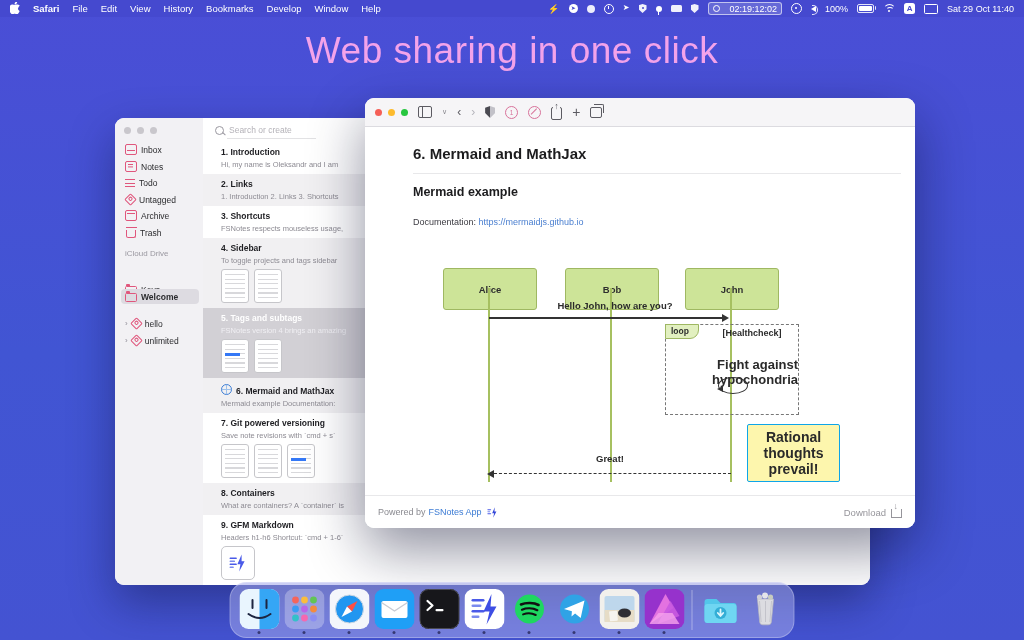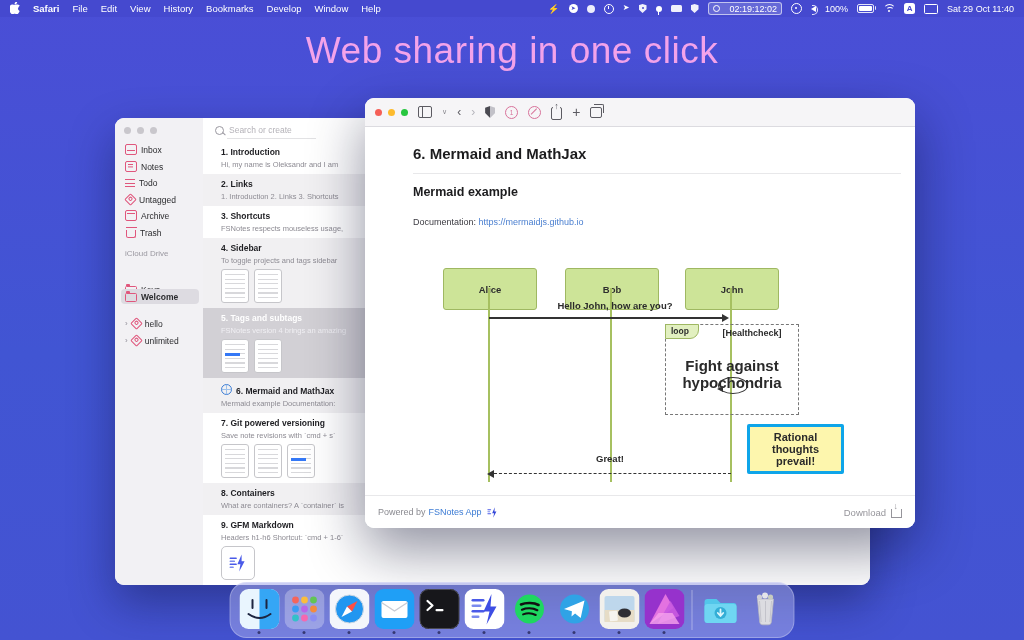--- a/index.html
+++ b/index.html
@@ -138,25 +138,25 @@
   .actor{position:absolute;width:92px;height:40px;background:#cde498;border:1px solid #9fb862;border-radius:3px;
     display:flex;align-items:center;justify-content:center;font-size:9.5px;font-weight:bold;color:#2e2e2e;top:121px;margin-top:20px;}
   .lifeline{position:absolute;width:1.5px;background:#a6c060;top:161px;height:194px;}
   .msg-label{position:absolute;left:124px;width:200px;top:173px;text-align:center;font-size:9.5px;font-weight:bold;color:#2a2a2a;margin-left:26px;}
   .msg-line{position:absolute;left:124px;top:190px;width:238px;height:1.5px;background:#333;}
   .msg-line::after{content:"";position:absolute;right:-2px;top:-3.5px;border-left:7px solid #333;border-top:4px solid transparent;border-bottom:4px solid transparent;}
   .loopbox{position:absolute;left:300px;top:197px;width:132px;height:89px;border:1.2px dashed #777;}
   .looplab{position:absolute;left:-1px;top:-1px;background:#e2f0c0;border:1px solid #9fb862;border-radius:0 0 9px 0;
     font-size:8.5px;font-weight:bold;color:#2e2e2e;padding:1px 9px 1.5px 5px;}
   .loopcond{position:absolute;left:40px;right:0;top:3px;text-align:center;font-size:9px;font-weight:bold;color:#2a2a2a;}
-  .loopmsg{position:absolute;left:0;right:0;top:32px;text-align:center;font-size:15px;font-weight:bold;color:#2a2a2a;}
+  .loopmsg{position:absolute;left:0;right:0;top:32px;text-align:right;font-size:13px;font-weight:bold;color:#2a2a2a;}
   .selfloop{position:absolute;left:52px;top:52px;width:28px;height:15px;border:1.2px solid #333;border-radius:50%;}
   .selfloop::before{content:"";position:absolute;left:-2px;top:8px;border-right:6px solid #333;border-top:3.5px solid transparent;border-bottom:3.5px solid transparent;}
-  .dnote{position:absolute;left:382px;top:297px;width:79px;background:#fdf6ad;border:3px solid #0ea5e9;border-radius:2px;
-    font-size:11px;font-weight:bold;color:#2a2a2a;text-align:center;padding:4px 6px;}
+  .dnote{position:absolute;left:382px;top:297px;width:79px;background:#fdf6ad;border:1px solid #0ea5e9;border-radius:2px;
+    font-size:14px;font-weight:bold;color:#2a2a2a;text-align:center;padding:4px 6px;}
   .reply-label{position:absolute;left:124px;width:242px;top:326px;text-align:center;font-size:9.5px;font-weight:bold;color:#2a2a2a;}
   .reply-line{position:absolute;left:124px;top:346px;width:242px;border-top:1.5px dashed #333;}
   .reply-line::before{content:"";position:absolute;left:-2px;top:-4.5px;border-right:7px solid #333;border-top:4px solid transparent;border-bottom:4px solid transparent;}
   
   .sf-footer{position:absolute;left:0;right:0;bottom:0;height:32px;background:#fff;border-top:1px solid #e8e8ea;
     display:flex;align-items:center;padding:0 13px;font-size:9px;color:#8a8a90;}
   .sf-footer .applink{color:#3b7bd4;margin-left:3px;}
   .dl{margin-left:auto;display:flex;align-items:center;gap:5px;color:#96959b;font-size:9.5px;}
   .dl-ic{width:9px;height:8px;border:1.2px solid #96959b;border-top:none;position:relative;margin-top:3px;}
   .dl-ic::after{content:"↓";position:absolute;left:1.6px;top:-8px;font-size:9px;color:#96959b;}

